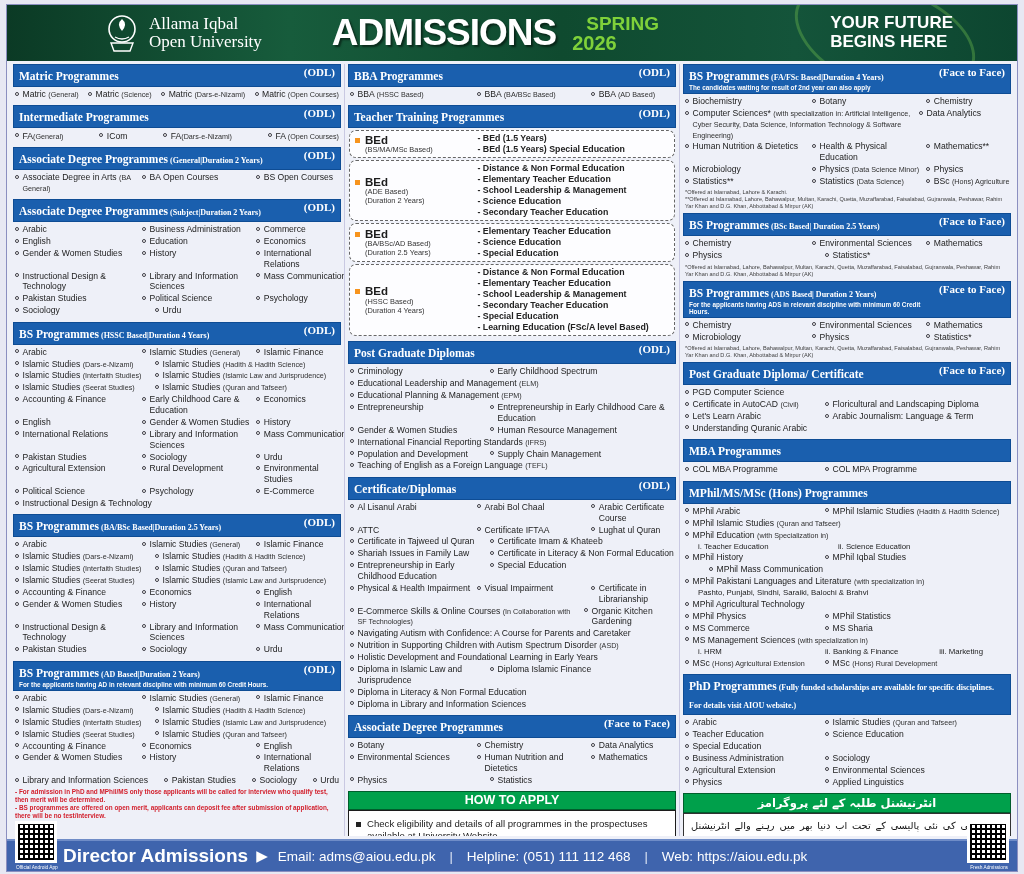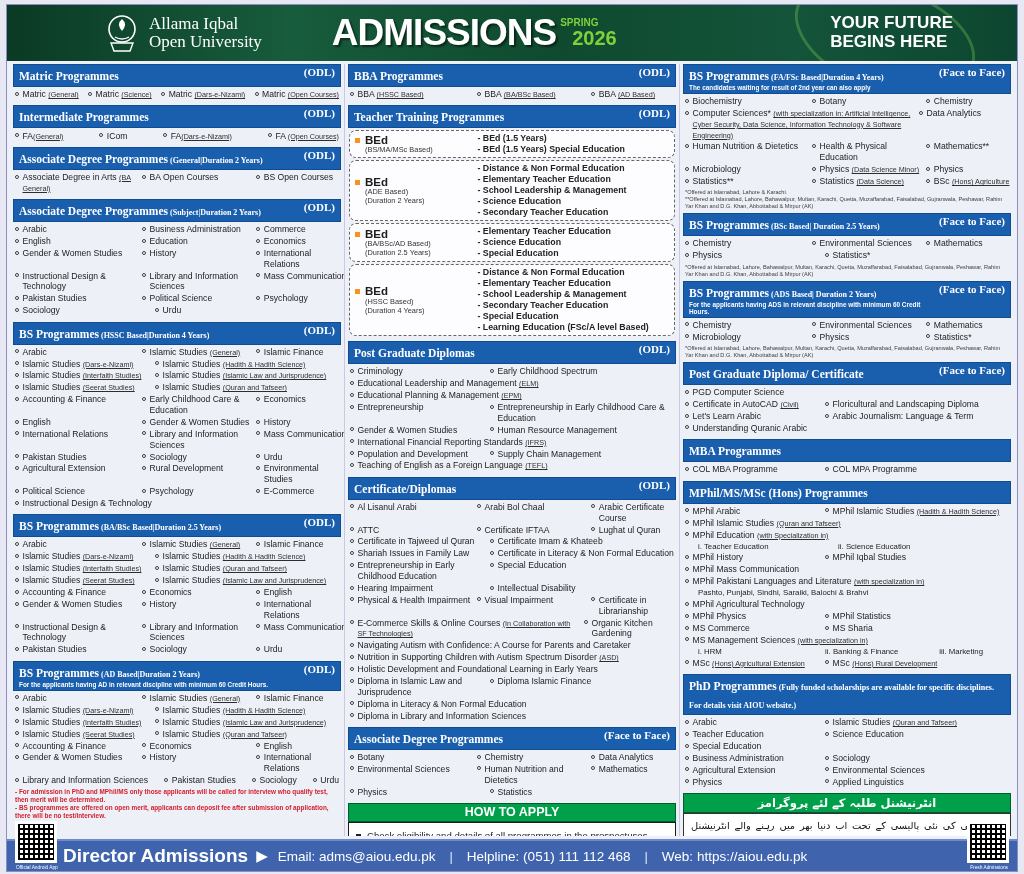--- a/index.html
+++ b/index.html
@@ -10,41 +10,41 @@
   
   .header { height:56px; flex:none; background:linear-gradient(90deg,#0b3a25 0%,#175c3c 28%,#0f4a2f 55%,#14543a 78%,#0d4630 100%); display:flex; align-items:center; color:#fff; position:relative; overflow:hidden; }
   .header:after { content:""; position:absolute; right:40px; top:-20px; width:180px; height:100px; border:3px solid rgba(120,200,80,.35); border-radius:50% 40% 55% 45%; transform:rotate(25deg); }
   .logo-group { display:flex; align-items:center; gap:8px; margin-left:96px; }
   .crest { width:38px; height:44px; position:relative; flex:none; }
   .crest svg { width:100%; height:100%; }
   .uni-name { font-family:"Liberation Serif",serif; font-size:17px; line-height:1.05; color:#fff; }
   .adm-group { display:flex; align-items:center; margin-left:70px; }
   .adm-title { font-size:37px; font-weight:bold; letter-spacing:-1px; color:#fff; text-shadow:2px 2px 2px rgba(0,0,0,.5); font-family:"Liberation Sans",sans-serif; }
   .season-group { margin-left:4px; line-height:1; text-align:left; }
-  .season { color:#7fd13a; font-size:10px; font-weight:bold; }
+  .season { color:#7fd13a; font-size:19px; font-weight:bold;margin-left:26px; }
   .year { color:#7fd13a; font-size:20px; font-weight:bold; margin-left:12px; }
   .tagline { margin-left:auto; margin-right:64px; text-align:left; font-size:17px; font-weight:bold; line-height:1.1; z-index:1; }
 
   
   .content { flex:1; display:flex; padding:3px 3px; gap:0; overflow:hidden; }
   .col { width:338px; flex:1; display:flex; flex-direction:column; gap:3px; overflow:hidden; padding:0 3px; }
   .col + .col { border-left:1px solid #c9c9e2; }
 
   .section { flex:none; }
   .sec-head { background:#1a5fae; border:1px solid #0e4c94; color:#fff; padding:1px 5px 2px 5px; display:flex; justify-content:space-between; align-items:flex-start; }
   .sec-title { font-family:"Liberation Serif",serif; font-weight:bold; font-size:11.5px; line-height:1.15; }
   .sec-note { font-size:8px; font-weight:bold; font-family:"Liberation Serif",serif; }
   .sec-sub { font-size:6.4px; font-weight:bold; color:#fdfdfd; line-height:1.1; }
   .sec-tag { font-family:"Liberation Serif",serif; font-weight:bold; font-size:11px; white-space:nowrap; margin-left:6px; }
   .sec-body { padding:1.5px 2px 2px 2px; }
   .row { display:grid; column-gap:4px; padding:0.6px 0; align-items:start; }
   .cell { display:flex; gap:3.5px; align-items:flex-start; font-size:8.6px; color:#1c1c1c; line-height:1.25; }
   .cell-text { display:inline; }
   .bullet { width:4px; height:4px; border:1.2px solid #3c3c46; border-radius:50%; margin-top:2.6px; flex:none; background:#fff; }
-  .paren { font-size:7.2px; color:#2e2e2e;text-decoration:underline; }
+  .paren { font-size:7.2px; color:#2e2e2e; }
   .cell.plain { padding-left:13px; font-size:7.8px; }
   .footnote { font-size:5.6px; color:#3d3d3d; line-height:1.25; padding:0 2px; }
   .footnote-red { color:#d2202d; font-size:6.4px; font-weight:bold; line-height:1.25; padding:0 2px; }
 
   
   .bed-box { border:1px dashed #666; border-radius:7px; margin:2px 1px; padding:2px 5px; display:flex; align-items:center; background:#fdfdff; }
   .bed-left { width:39%; display:flex; gap:5px; align-items:flex-start; }
   .bed-sq { width:5px; height:5px; background:#f7941d; margin-top:4px; flex:none; }
   .bed-label { font-size:11.5px; font-weight:bold; color:#1c1c1c; line-height:1.1; }
   .bed-sub { font-size:7.4px; font-weight:normal; color:#333; line-height:1.2; }
@@ -848,30 +848,20 @@
             <div class="row" style="grid-template-columns: 42% 58%;">
               <div class="cell">
                 <span class="bullet"></span>
                 <span class="cell-text">Entrepreneurship in Early Childhood Education</span>
               </div>
               <div class="cell">
                 <span class="bullet"></span>
                 <span class="cell-text">Special Education</span>
               </div>
             </div>
-            <div class="row" style="grid-template-columns: 42% 58%;">
-              <div class="cell">
-                <span class="bullet"></span>
-                <span class="cell-text">Hearing Impairment</span>
-              </div>
-              <div class="cell">
-                <span class="bullet"></span>
-                <span class="cell-text">Intellectual Disability</span>
-              </div>
-            </div>
             <div class="row" style="grid-template-columns: 38% 34% 28%;">
               <div class="cell">
                 <span class="bullet"></span>
                 <span class="cell-text">Physical &amp; Health Impairment</span>
               </div>
               <div class="cell">
                 <span class="bullet"></span>
                 <span class="cell-text">Visual Impairment</span>
               </div>
               <div class="cell">
@@ -1229,21 +1219,21 @@
             <div class="row" style="grid-template-columns: 42% 58%;">
               <div class="cell">
                 <span class="bullet"></span>
                 <span class="cell-text">MPhil History</span>
               </div>
               <div class="cell">
                 <span class="bullet"></span>
                 <span class="cell-text">MPhil Iqbal Studies</span>
               </div>
             </div>
-            <div class="row" style="grid-template-columns: 1fr;">
+            <div class="row" style="grid-template-columns: 1fr; margin-left: 24px;">
               <div class="cell">
                 <span class="bullet"></span>
                 <span class="cell-text">MPhil Mass Communication</span>
               </div>
             </div>
             <div class="row" style="grid-template-columns: 1fr;">
               <div class="cell">
                 <span class="bullet"></span>
                 <span class="cell-text">MPhil Pakistani Languages and Literature <span class="paren">(with specialization in)</span></span>
               </div>

